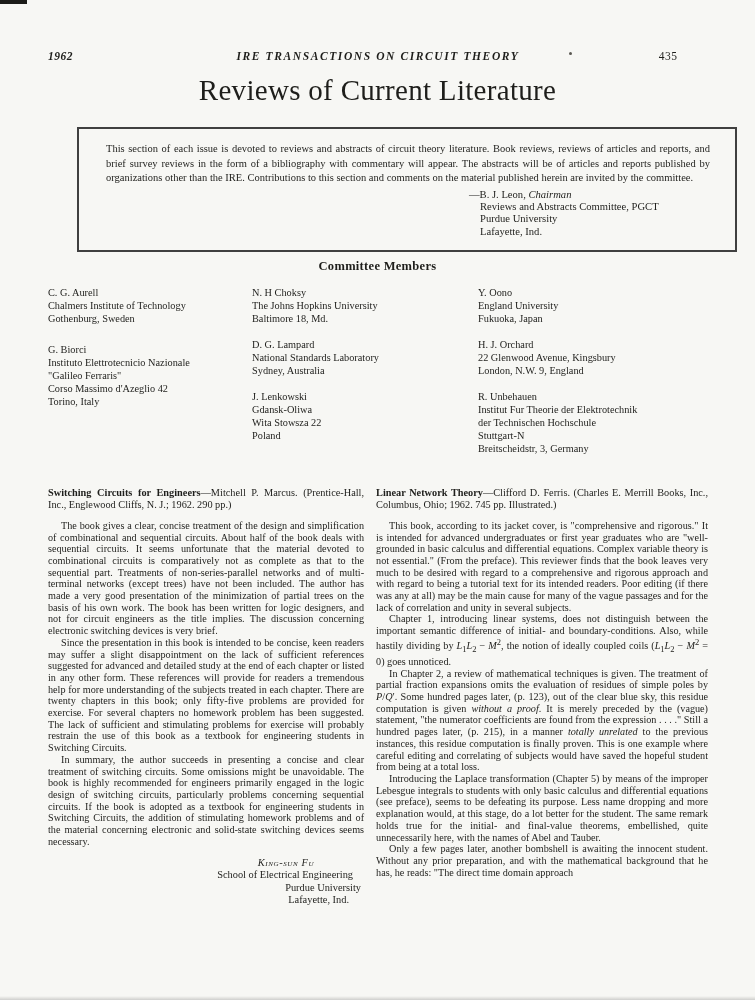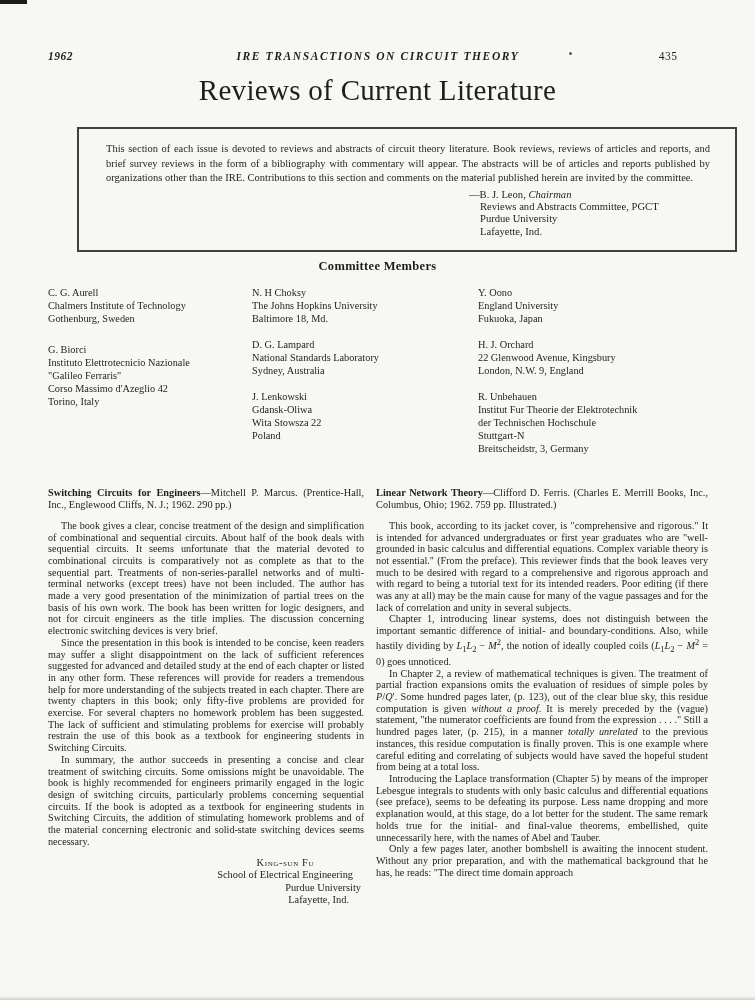--- a/index.html
+++ b/index.html
@@ -58,21 +58,21 @@
     display:flex;gap:12px;
   }
   .rev-col{box-sizing:border-box;}
   .rev-col.left{width:318px;}
   .rev-col.right{width:334px;}
   .rev-title{font-size:10.3px;line-height:11.9px;text-align:justify;}
   .rev-title .tbold{font-weight:bold;}
   .rev-body p{margin:0;font-size:10.2px;line-height:11.7px;text-align:justify;text-indent:13px;}
   .rev-body p.pfirst{margin-top:9px;}
   .rev-sig{margin-top:9px;font-size:10.4px;line-height:12.6px;text-align:right;}
-  .rev-sig .sig-name{font-variant:small-caps;letter-spacing:0.6px;padding-right:50px;}
+  .rev-sig .sig-name{font-variant:small-caps;letter-spacing:0.6px;padding-right:50px;font-style:italic;}
   .rev-sig .sig-l2{padding-right:11px;}
   .rev-sig .sig-l3{padding-right:3px;}
   .rev-sig .sig-l4{padding-right:15px;}
 
   
   .artifact-corner{position:absolute;top:0;left:0;width:27px;height:4px;background:#1b1b18;}
   .artifact-dot{position:absolute;top:52px;left:569px;width:3px;height:3px;background:#5a5852;border-radius:50%;}
   .scan-bottom{position:absolute;bottom:0;left:0;width:755px;height:4px;
     background:linear-gradient(to bottom, rgba(0,0,0,0), rgba(0,0,0,0.16));}
 </style>
@@ -156,21 +156,21 @@
       <div class="rev-sig">
         <div class="sig-name">King-sun Fu</div>
         <div class="sig-l2">School of Electrical Engineering</div>
         <div class="sig-l3">Purdue University</div>
         <div class="sig-l4">Lafayette, Ind.</div>
       </div>
     </div>
 
     <div class="rev-col right">
       <div class="rev-title">
-        <span class="tbold">Linear Network Theory</span><span>—Clifford D. Ferris. (Charles E. Merrill Books, Inc., Columbus, Ohio; 1962. 759 pp. Illustrated.)</span>
+        <span class="tbold">Linear Network Theory</span><span>—Clifford D. Ferris. (Charles E. Merrill Books, Inc., Columbus, Ohio; 1962. 745 pp. Illustrated.)</span>
       </div>
       <div class="rev-body">
         <p class="pfirst">This book, according to its jacket cover, is "comprehensive and rigorous." It is intended for advanced undergraduates or first year graduates who are "well-grounded in basic calculus and differential equations. Complex variable theory is not essential." (From the preface). This reviewer finds that the book leaves very much to be desired with regard to a comprehensive and rigorous approach and with regard to being a tutorial text for its intended readers. Poor editing (if there was any at all) may be the main cause for many of the vague passages and for the lack of correlation and unity in several subjects.</p>
         <p>Chapter 1, introducing linear systems, does not distinguish between the important semantic difference of initial- and boundary-conditions. Also, while hastily dividing by <i>L</i><sub>1</sub><i>L</i><sub>2</sub> − <i>M</i><sup>2</sup>, the notion of ideally coupled coils (<i>L</i><sub>1</sub><i>L</i><sub>2</sub> − <i>M</i><sup>2</sup> = 0) goes unnoticed.</p>
         <p>In Chapter 2, a review of mathematical techniques is given. The treatment of partial fraction expansions omits the evaluation of residues of simple poles by <i>P</i>/<i>Q</i>′. Some hundred pages later, (p. 123), out of the clear blue sky, this residue computation is given <i>without a proof</i>. It is merely preceded by the (vague) statement, "the numerator coefficients are found from the expression . . . ." Still a hundred pages later, (p. 215), in a manner <i>totally unrelated</i> to the previous instances, this residue computation is finally proven. This is one example where careful editing and correlating of subjects would have saved the hopeful student from being at a total loss.</p>
         <p>Introducing the Laplace transformation (Chapter 5) by means of the improper Lebesgue integrals to students with only basic calculus and differential equations (see preface), seems to be defeating its purpose. Less name dropping and more explanation would, at this stage, do a lot better for the student. The same remark holds true for the initial- and final-value theorems, embellished, quite unnecessarily here, with the names of Abel and Tauber.</p>
         <p>Only a few pages later, another bombshell is awaiting the innocent student. Without any prior preparation, and with the mathematical background that he has, he reads: "The direct time domain approach</p>
       </div>
     </div>
 

